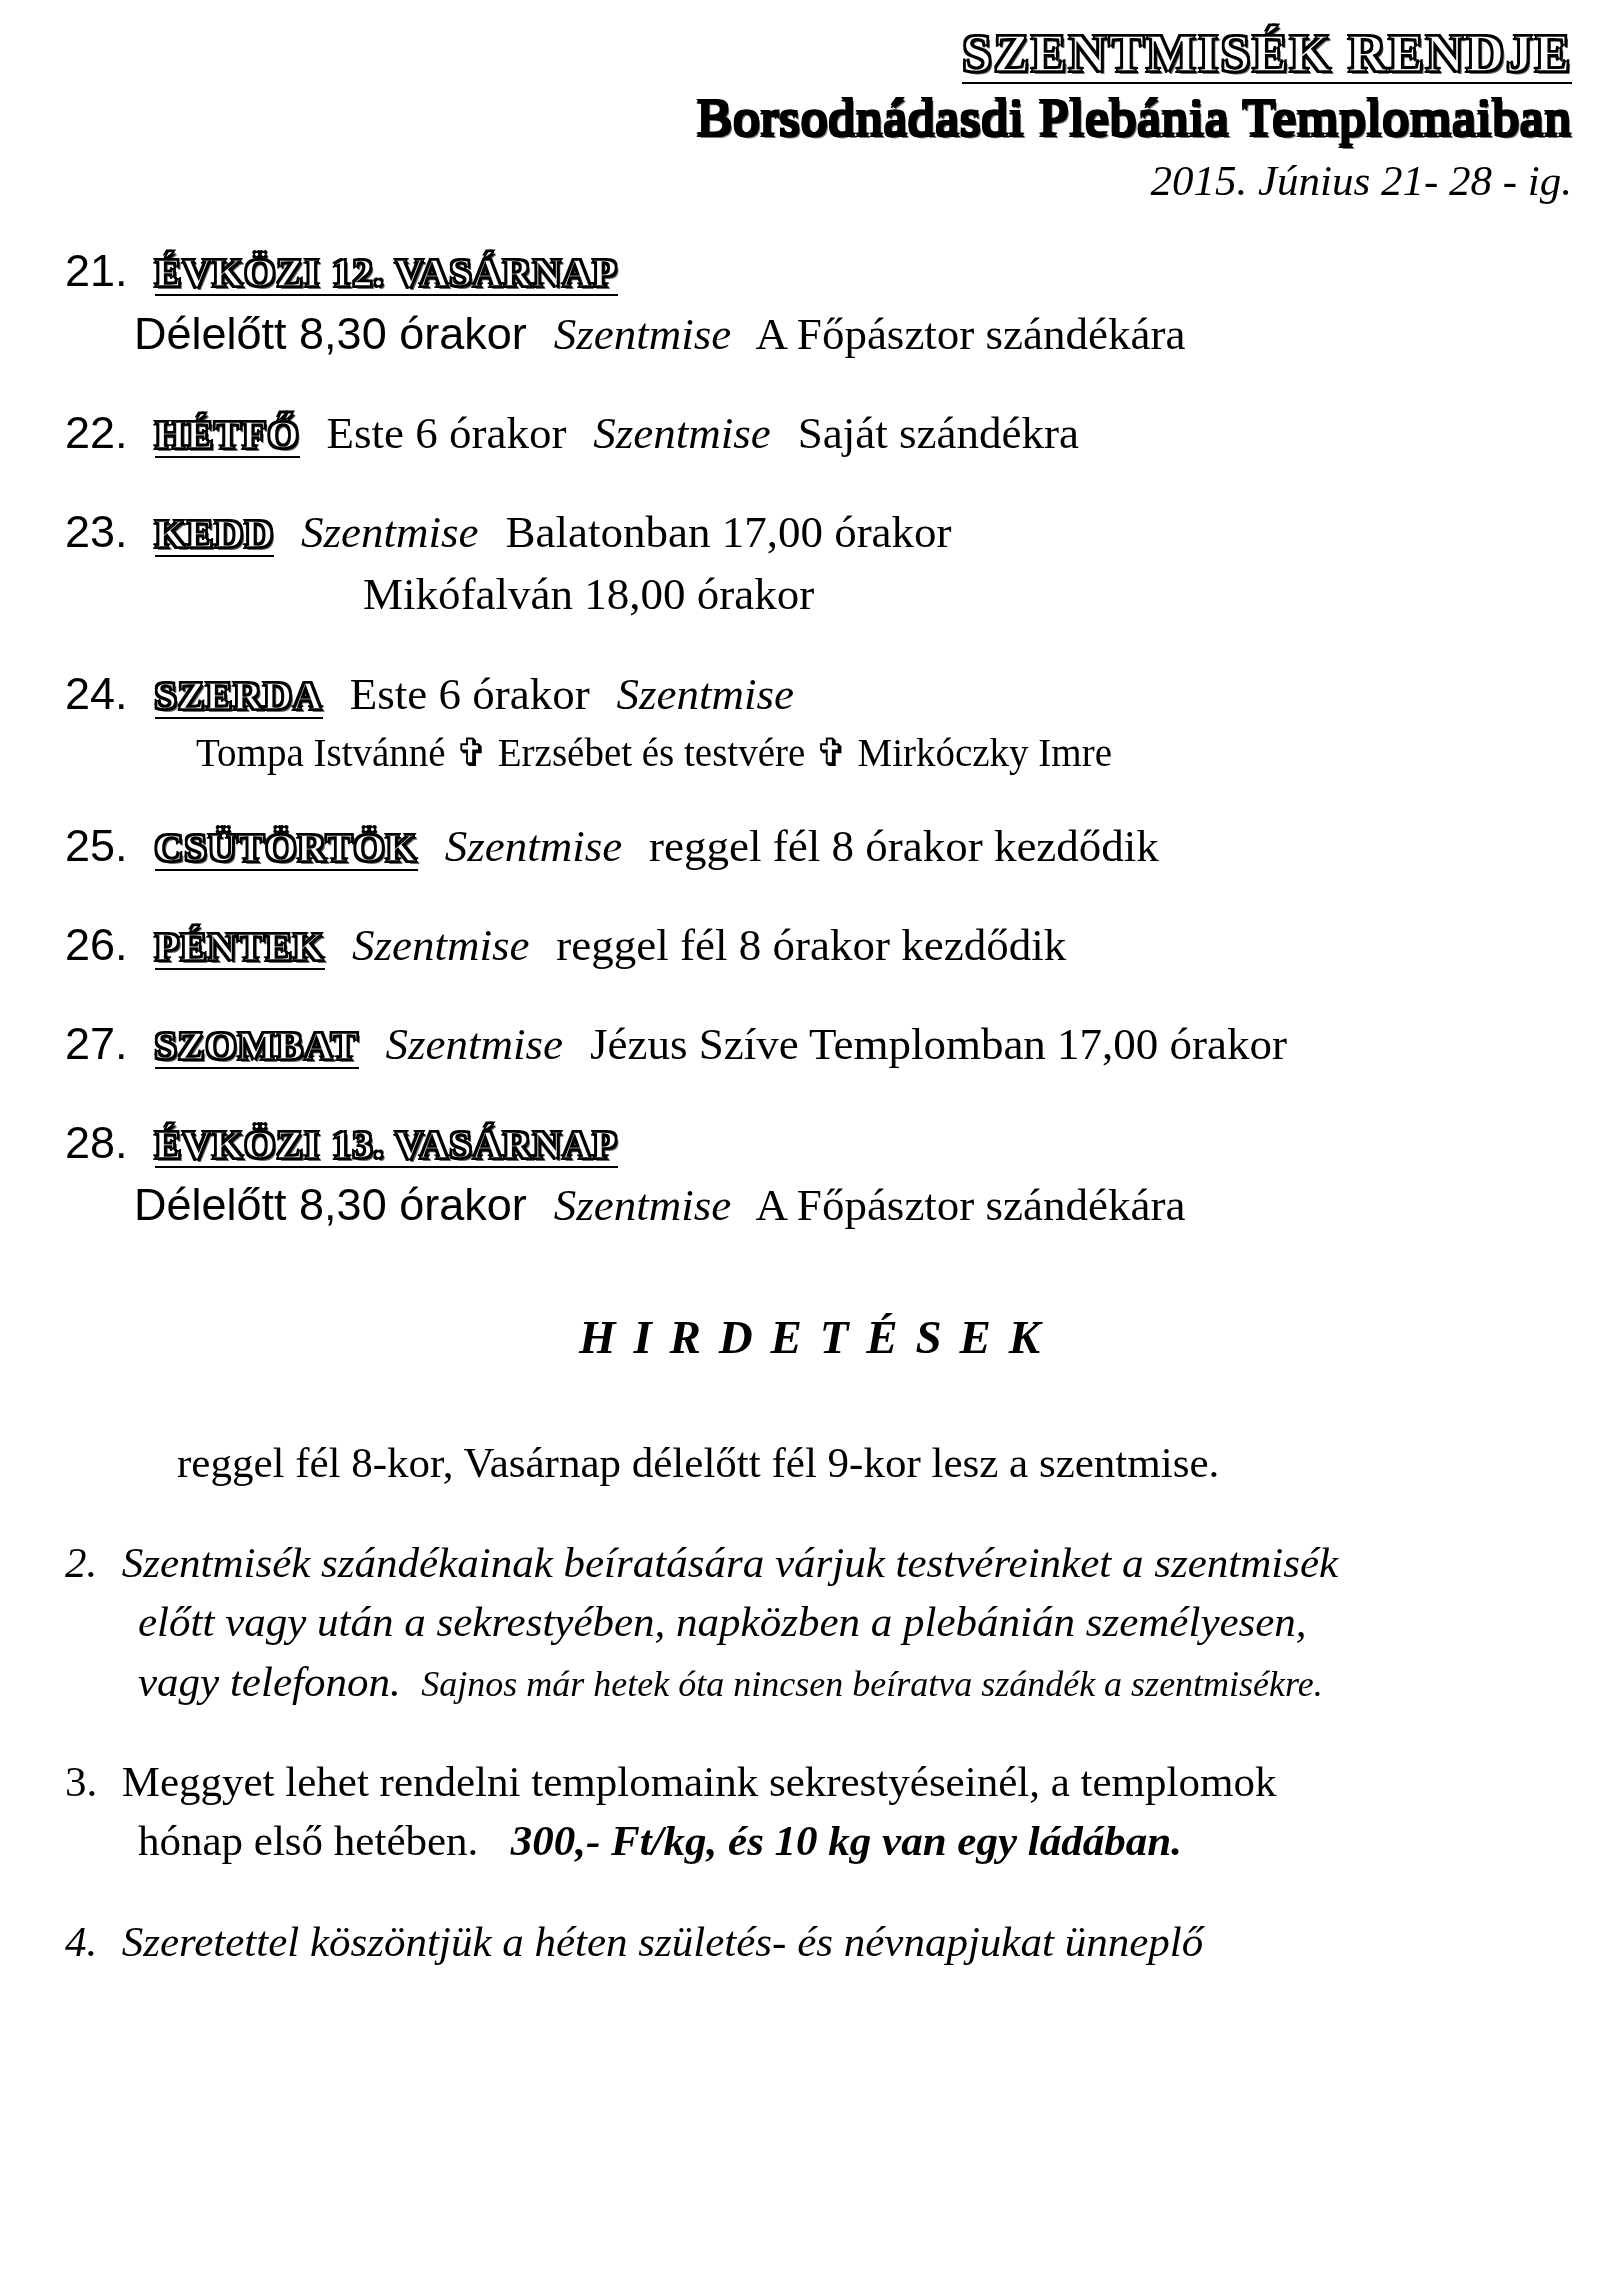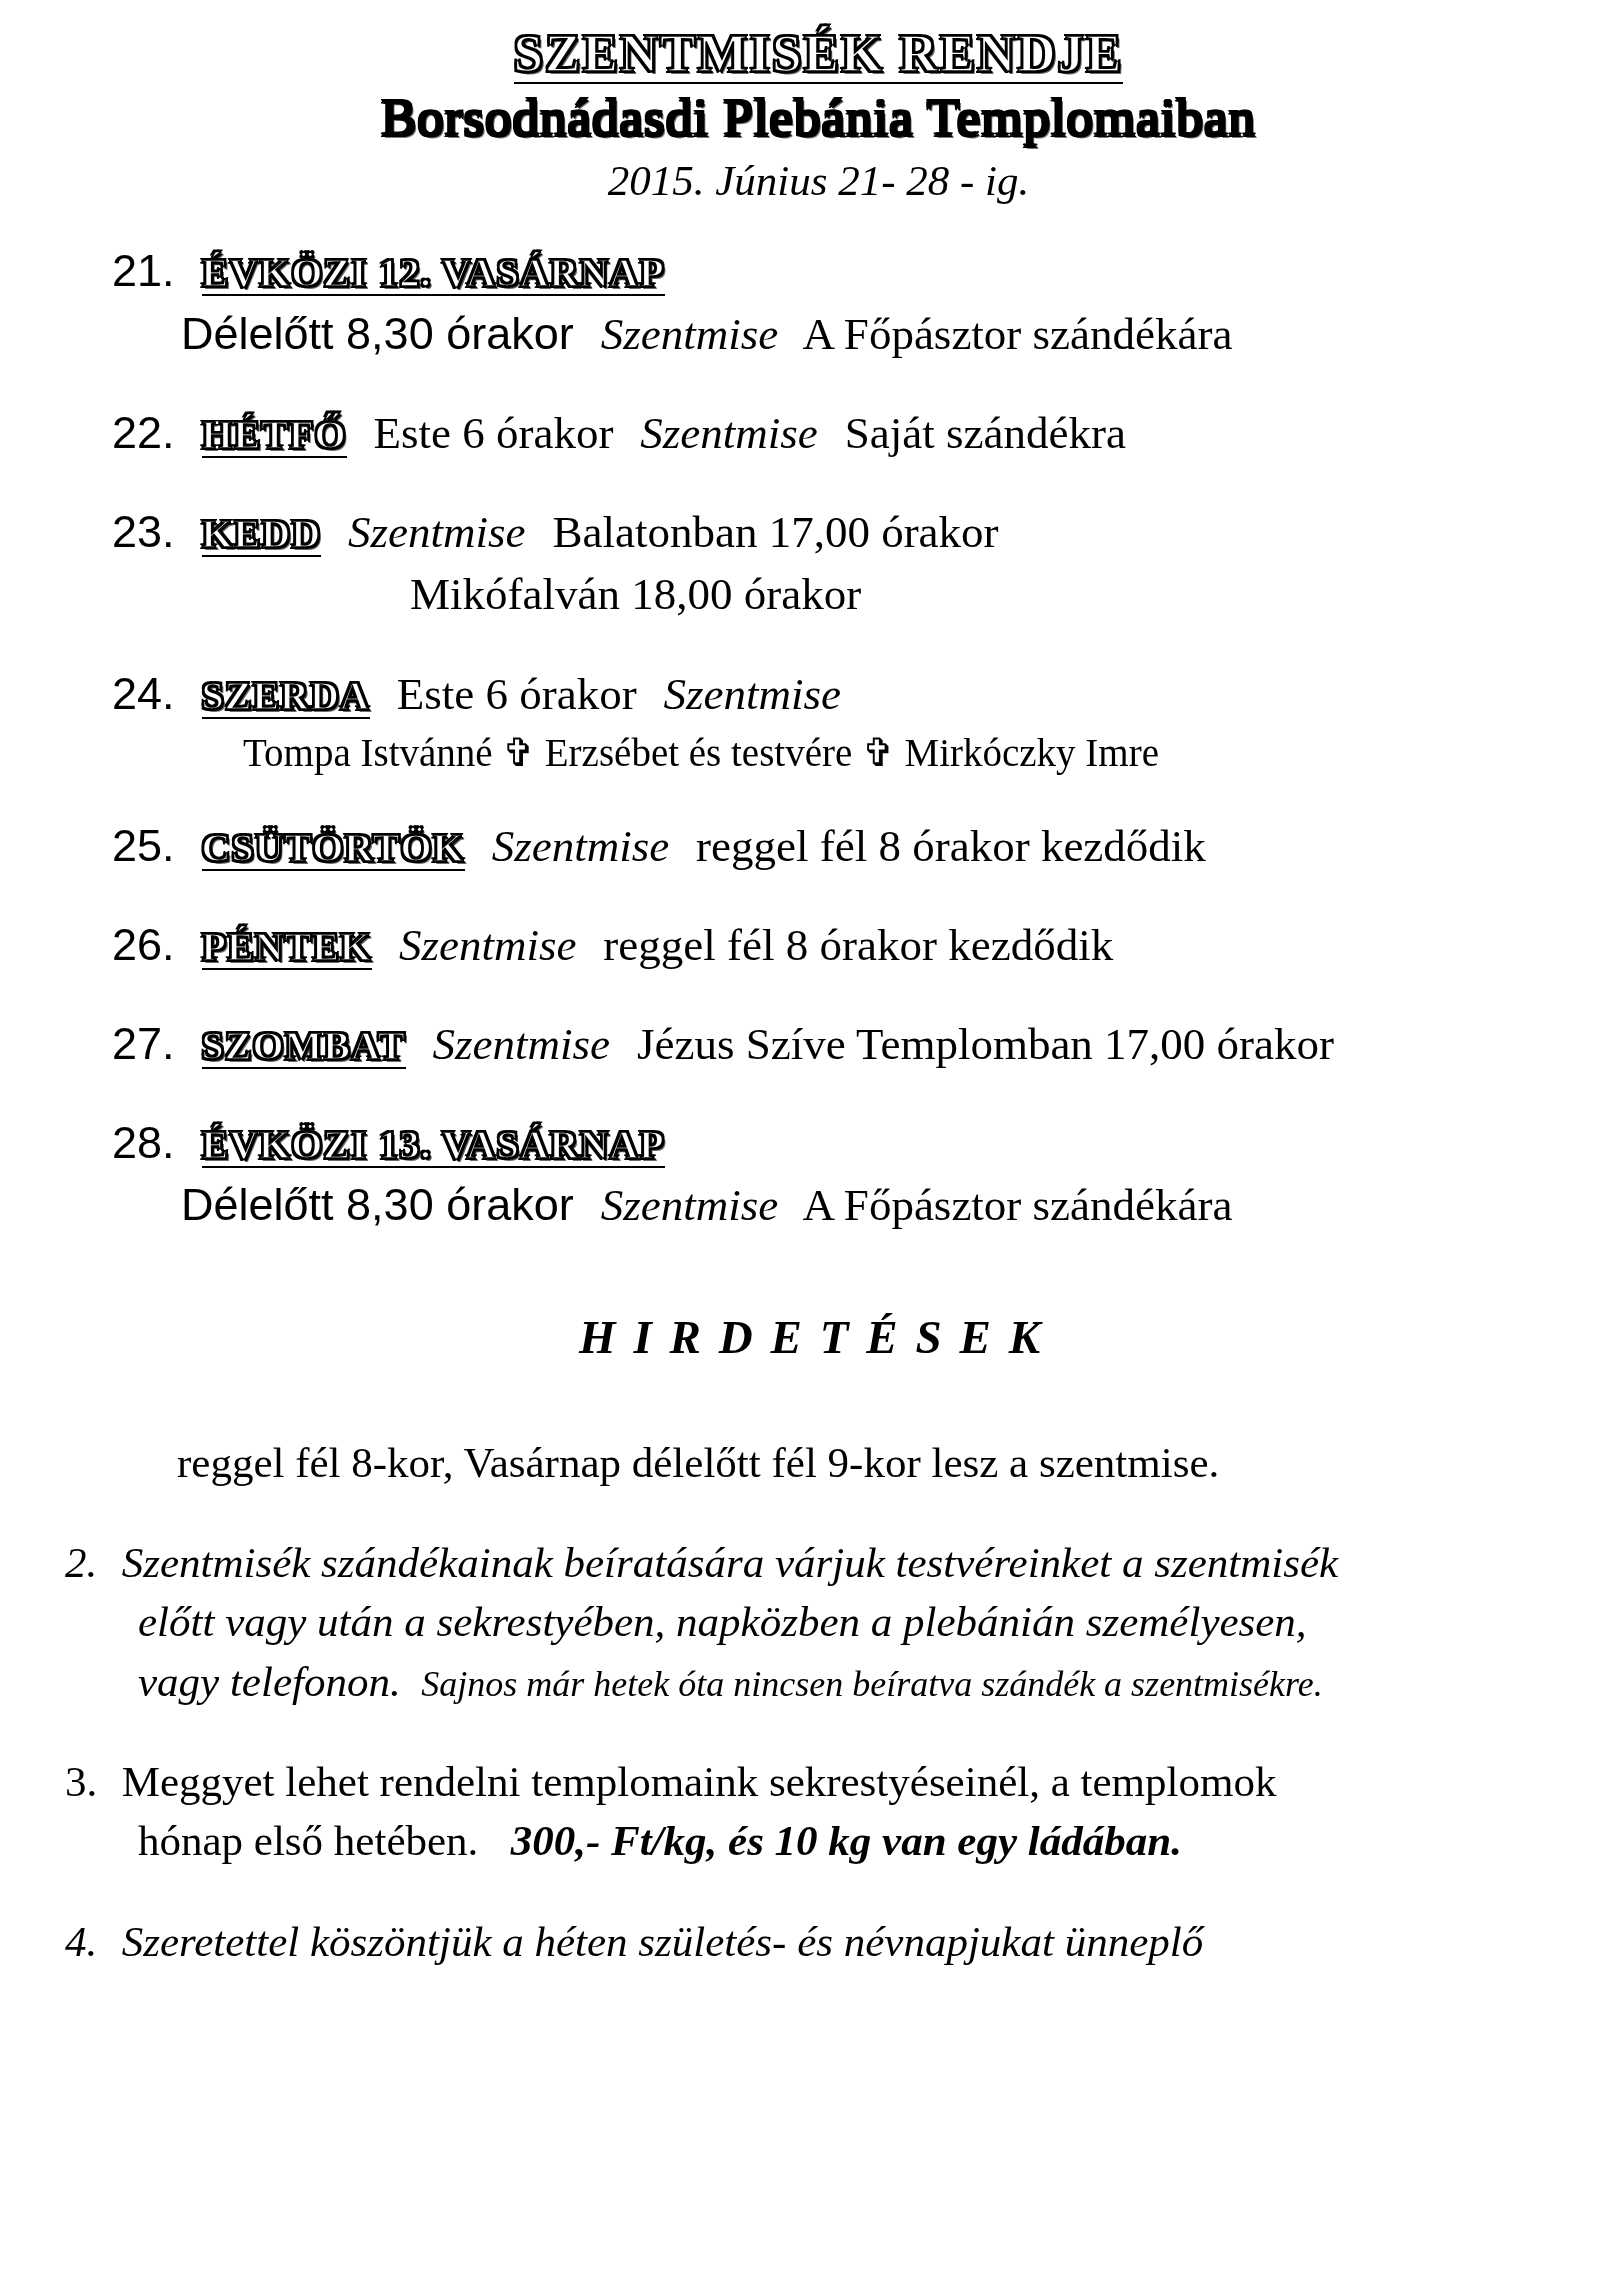--- a/index.html
+++ b/index.html
@@ -4,41 +4,41 @@
 <style>
   html,body{margin:0;padding:0;background:#ffffff;}
   body{
     width:1621px;min-height:2293px;
     font-family:"Liberation Serif","DejaVu Serif",serif;
     color:#000;
   }
   .page{padding:25.5px 49px 39px 65px;}
 
   
-  .center{text-align:center;}
+  .center{text-align:right;}
   .outlined{
     color:#fff;
     -webkit-text-stroke:1.6px #000;
     text-shadow:-2px -2px 0 #000, 2px -2px 0 #000, -2px 2px 0 #000, 2px 2px 0 #000, 2.9px 2.9px 0 #6a6a6a;
     font-weight:bold;
   }
   .doc-title{
     font-size:53px;letter-spacing:2px;line-height:1.05;
   }
   .doc-title .u{border-bottom:2.9px solid #000;padding-bottom:1px;display:inline-block;}
   .doc-subtitle{
     font-size:53px;font-weight:normal;letter-spacing:1px;line-height:1.12;margin-top:3.9px;
     -webkit-text-stroke:1.3px #000;
     text-shadow:-1.5px -1.5px 0 #000, 1.5px -1.5px 0 #000, -1.5px 1.5px 0 #000, 1.5px 1.5px 0 #000, 2.5px 2.5px 0 #7a7a7a;
     color:#000000;font-family:"Liberation Serif",serif;
   }
   .date-range{font-size:43px;font-style:italic;margin-top:9.8px;line-height:1.1;}
 
   
-  .sched{margin-top:39px;margin-left:47px;}
+  .sched{margin-top:39px;}
   .srow{margin-bottom:43px;}
   .sline{font-size:45px;line-height:1.25;white-space:nowrap;}
   .sline > span{margin-right:15.7px;}
   .snum{font-family:"Liberation Sans","DejaVu Sans",sans-serif;font-size:45px;}
   .day{
     font-size:40px;letter-spacing:1px;
     border-bottom:2.9px solid #000;padding-bottom:0px;display:inline-block;line-height:1.05;
   }
   .it{font-style:italic;}
   .subline{padding-left:69px;margin-top:5.9px;}

